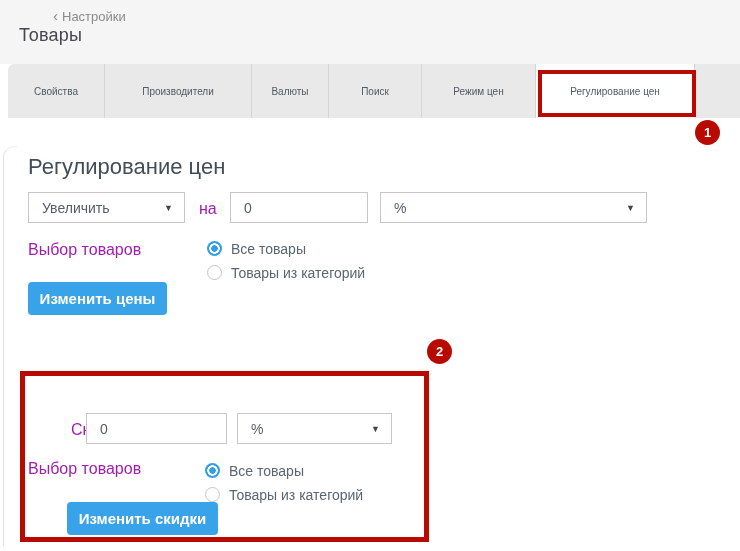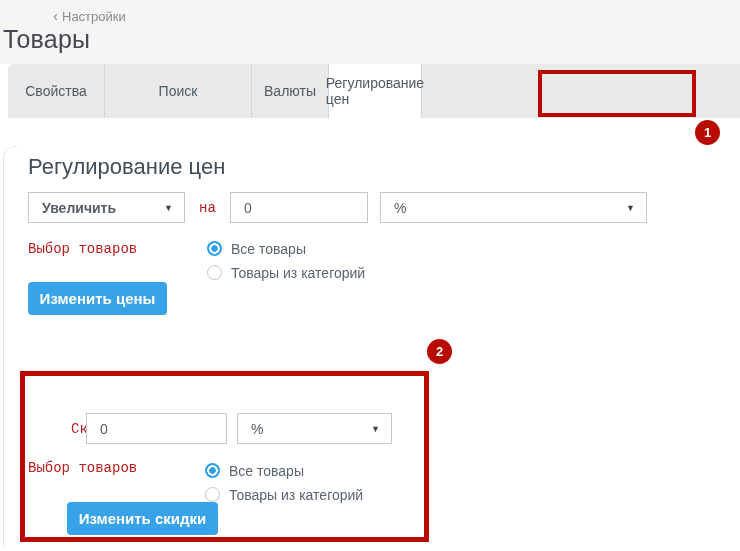--- a/index.html
+++ b/index.html
@@ -7,27 +7,27 @@
   body { font-family:"Liberation Sans","DejaVu Sans",sans-serif; }
   #screen {
     position:relative; width:740px; height:551px; background:#ffffff;
     overflow:hidden; color:#5a6570;
   }
 
   
   .header-band { position:absolute; left:0; top:0; width:740px; height:64px; background:#f5f5f5; }
   .breadcrumb { position:absolute; left:9px; top:7px; font-size:13px; color:#8a8a8a; cursor:pointer;margin-left:44px; }
   .breadcrumb .chev { font-size:15px; margin-right:4px; color:#8a8a8a; }
-  .page-title { position:absolute; left:3px; top:25px; font-size:25px; font-weight:400; color:#46464e; letter-spacing:0.2px;text-align:right; }
+  .page-title { position:absolute; left:19px; top:25px; font-size:18px; font-weight:400; color:#46464e; letter-spacing:0.2px;text-align:right; }
 
   
   .tabbar { position:absolute; left:8px; top:64px; width:732px; height:54px;
             background:#e9e9e9; border-top-left-radius:6px; display:flex; }
   .tab { height:100%; display:flex; align-items:center; justify-content:center;
-         font-size:14px; color:#4f5a64; border-right:1px solid #d5d5d5; cursor:pointer; }
+         font-size:10px; color:#4f5a64; border-right:1px solid #d5d5d5; cursor:pointer; }
   .tab:nth-child(1){ width:97px; border-top-left-radius:6px; }
   .tab:nth-child(2){ width:147px; }
   .tab:nth-child(3){ width:77px; }
   .tab:nth-child(4){ width:93px; }
   .tab:nth-child(5){ width:114px; }
   .tab:nth-child(6){ width:159px; }
   .tab.active { background:#ffffff; }
   .tab-filler { flex:1; }
 
   
@@ -43,31 +43,31 @@
                color:#fff; font-size:13px; font-weight:bold; display:flex; align-items:center;
                justify-content:center; z-index:7; }
   .badge-1 { left:695px; top:120px; }
   .badge-2 { left:427px; top:339px; }
 
   
   .section-heading { position:absolute; font-size:22px; font-weight:400; color:#414d59; white-space:nowrap; }
   .h-prices { left:28px; top:154px; }
   .h-discounts { left:28px; top:377px; }
 
-  .field-label { position:absolute; font-size:14px; color:#b91c1c; white-space:nowrap;font-family:Liberation Mono, monospace; }
+  .field-label { position:absolute; font-size:16px; color:#a21caf; white-space:nowrap; }
 
   .ctl { position:absolute; height:31px; background:#fff; border:1px solid #c7c7c7;
          font-size:14px; color:#555d66; }
   .select { display:flex; align-items:center; padding:0 28px 0 13px; cursor:pointer; }
   .select .caret { position:absolute; right:11px; top:50%; transform:translateY(-50%);
                    font-size:9px; color:#444; }
   .textin { padding:0 13px; font-family:inherit; outline:none; }
 
   
-  .sel-action { left:28px; top:192px; width:157px;font-weight:bold; }
+  .sel-action { left:28px; top:192px; width:157px; }
   .lbl-na     { left:199px; top:200px; }
   .inp-amount { left:230px; top:192px; width:138px; }
   .sel-unit-1 { left:380px; top:192px; width:267px; }
 
   .lbl-choice-1 { left:28px; top:241px; }
   .lbl-choice-2 { left:28px; top:460px; }
 
   .radio { position:absolute; width:15px; height:15px; border-radius:50%; cursor:pointer; }
   .radio.off { background:#fff; border:1px solid #c6c6c6; }
   .radio.on  { background:radial-gradient(circle, #2f9fe8 0 3px, #ffffff 3.5px 5px, #2f9fe8 5.5px); }
@@ -97,22 +97,24 @@
   <div class="header-band"></div>
 
   <div class="breadcrumb">
     <span class="chev">‹</span><span>Настройки</span>
   </div>
 
   <div class="page-title">Товары</div>
 
   <div class="tabbar">
     <div class="tab">Свойства</div>
+    <div class="tab">Производители</div>
+    <div class="tab">Валюты</div>
     <div class="tab">Поиск</div>
-    <div class="tab">Валюты</div>
+    <div class="tab">Режим цен</div>
     <div class="tab active">Регулирование цен</div>
     <div class="tab-filler"></div>
   </div>
 
   <div class="panel-edge"></div>
 
   <div class="ann-rect tab-rect"></div>
   <div class="ann-badge badge-1">1</div>
 
   <div class="section-heading h-prices">Регулирование цен</div>

